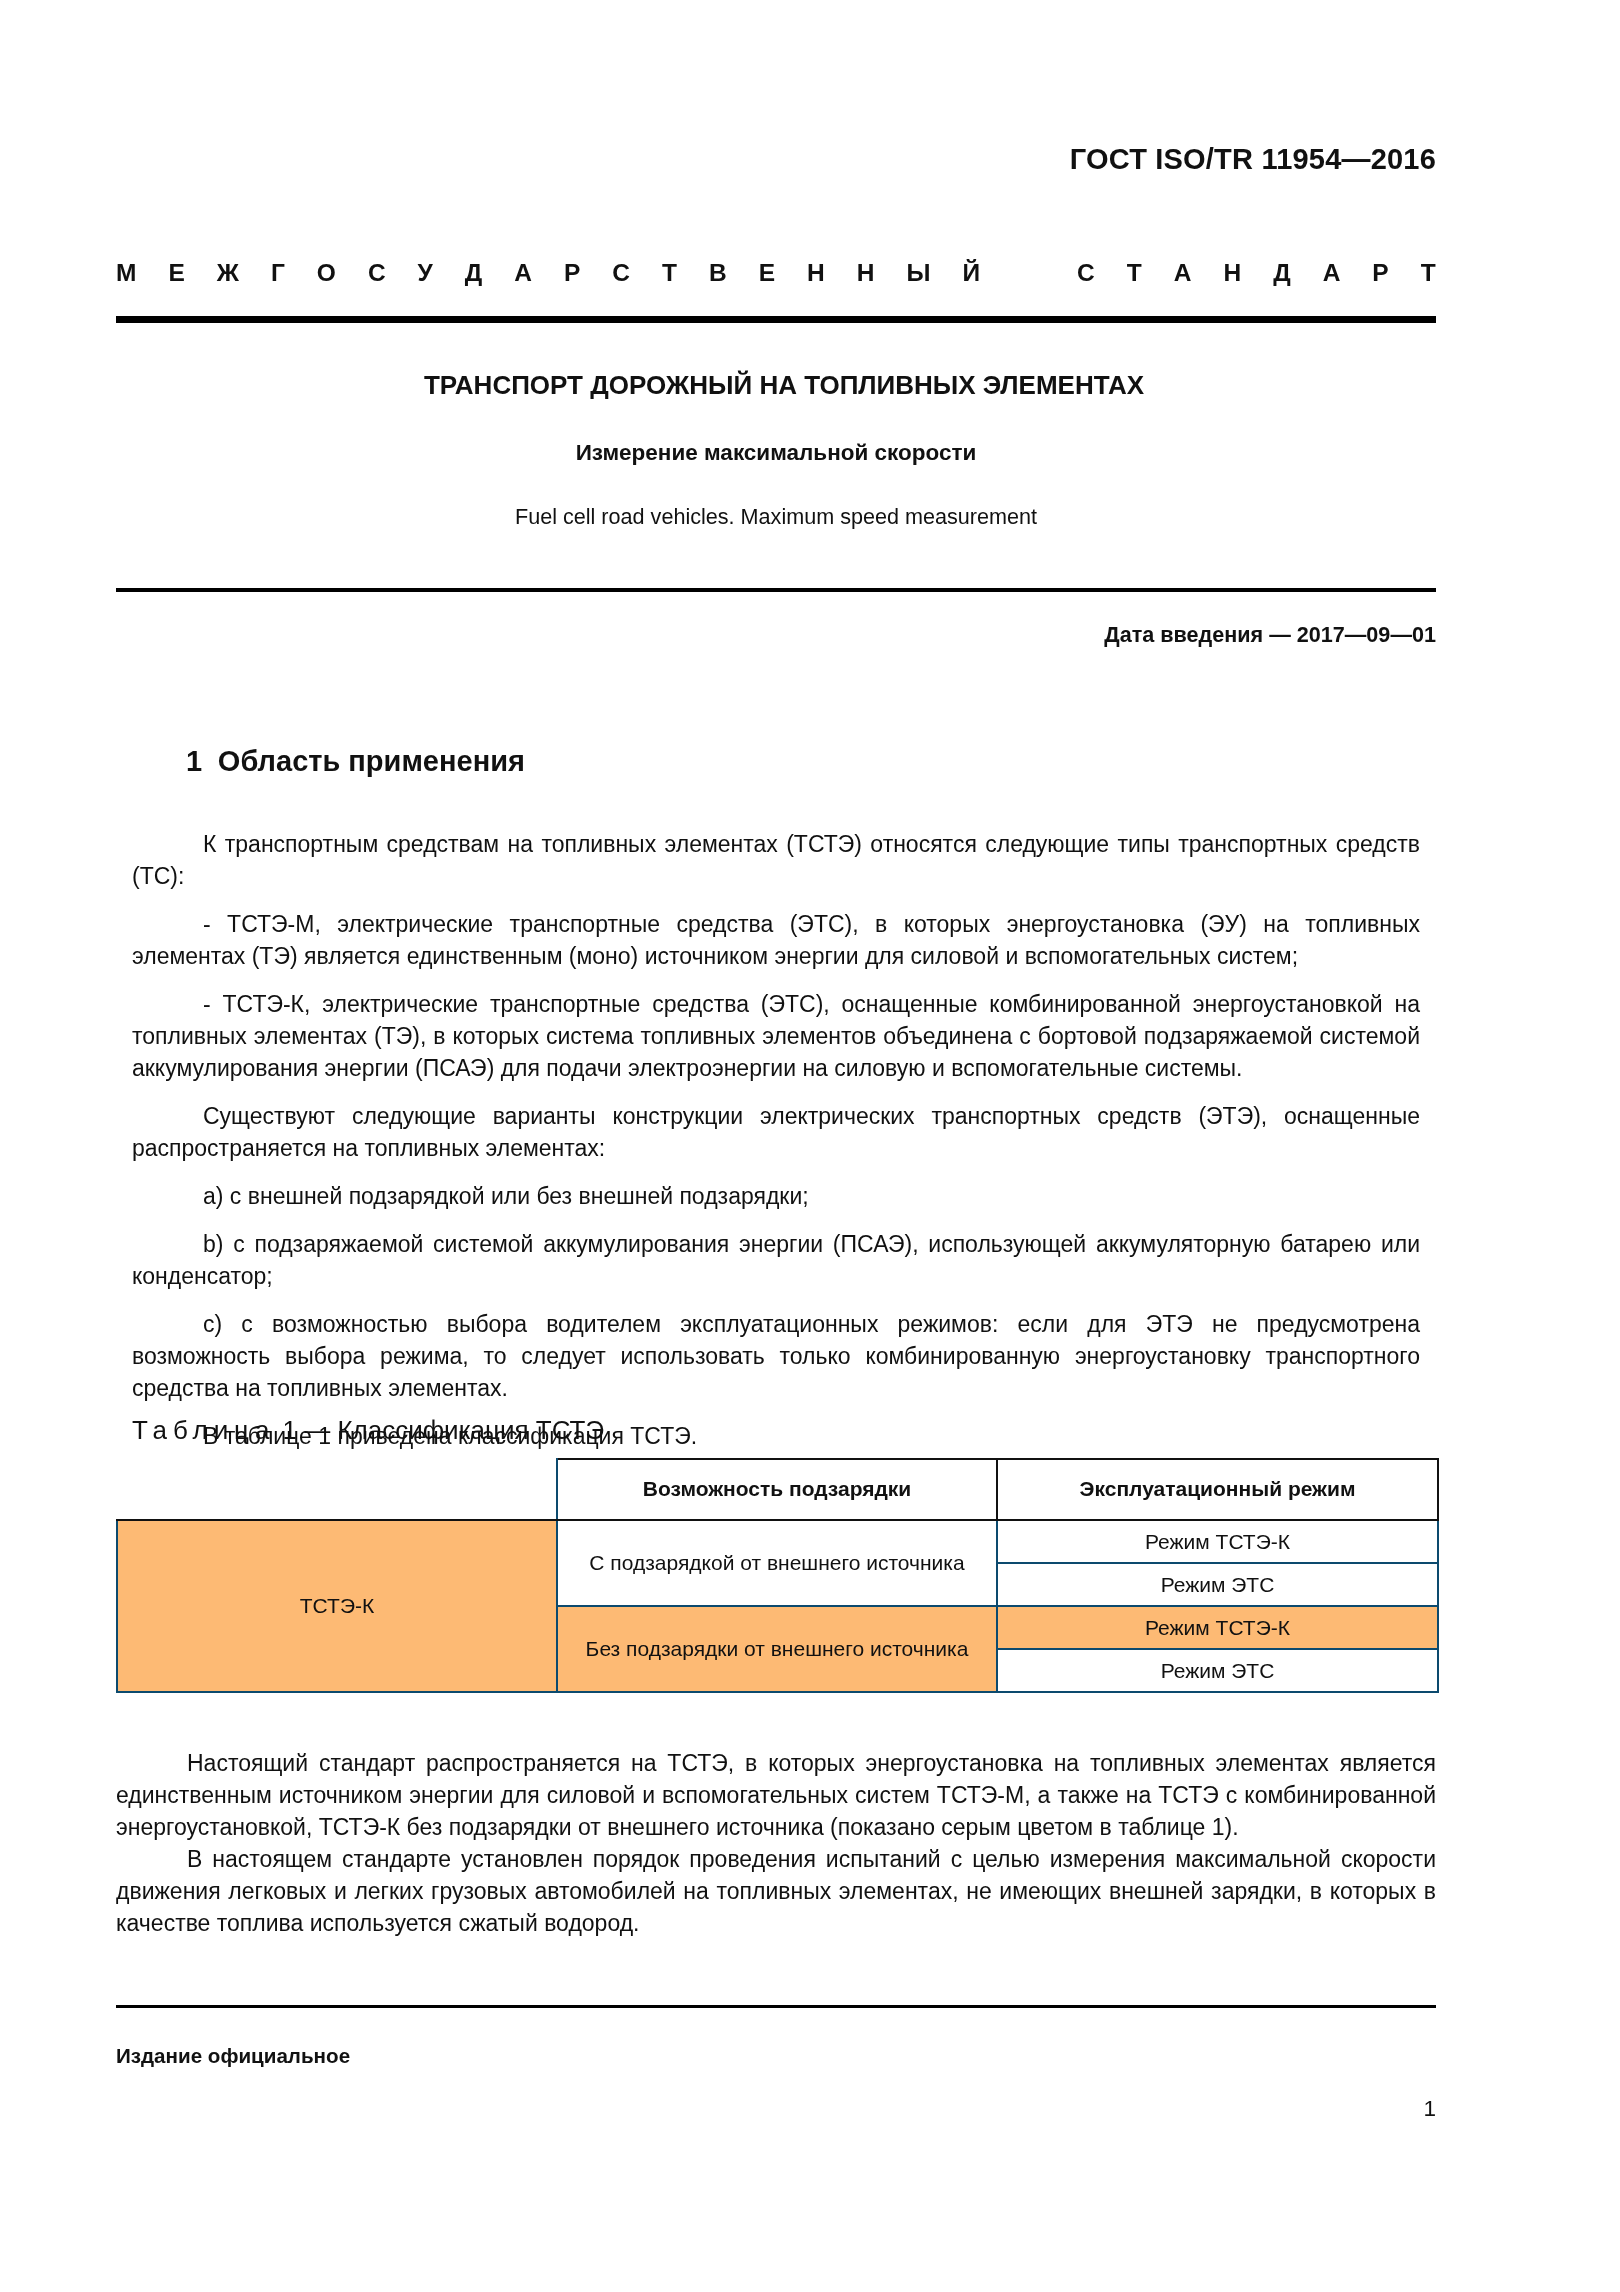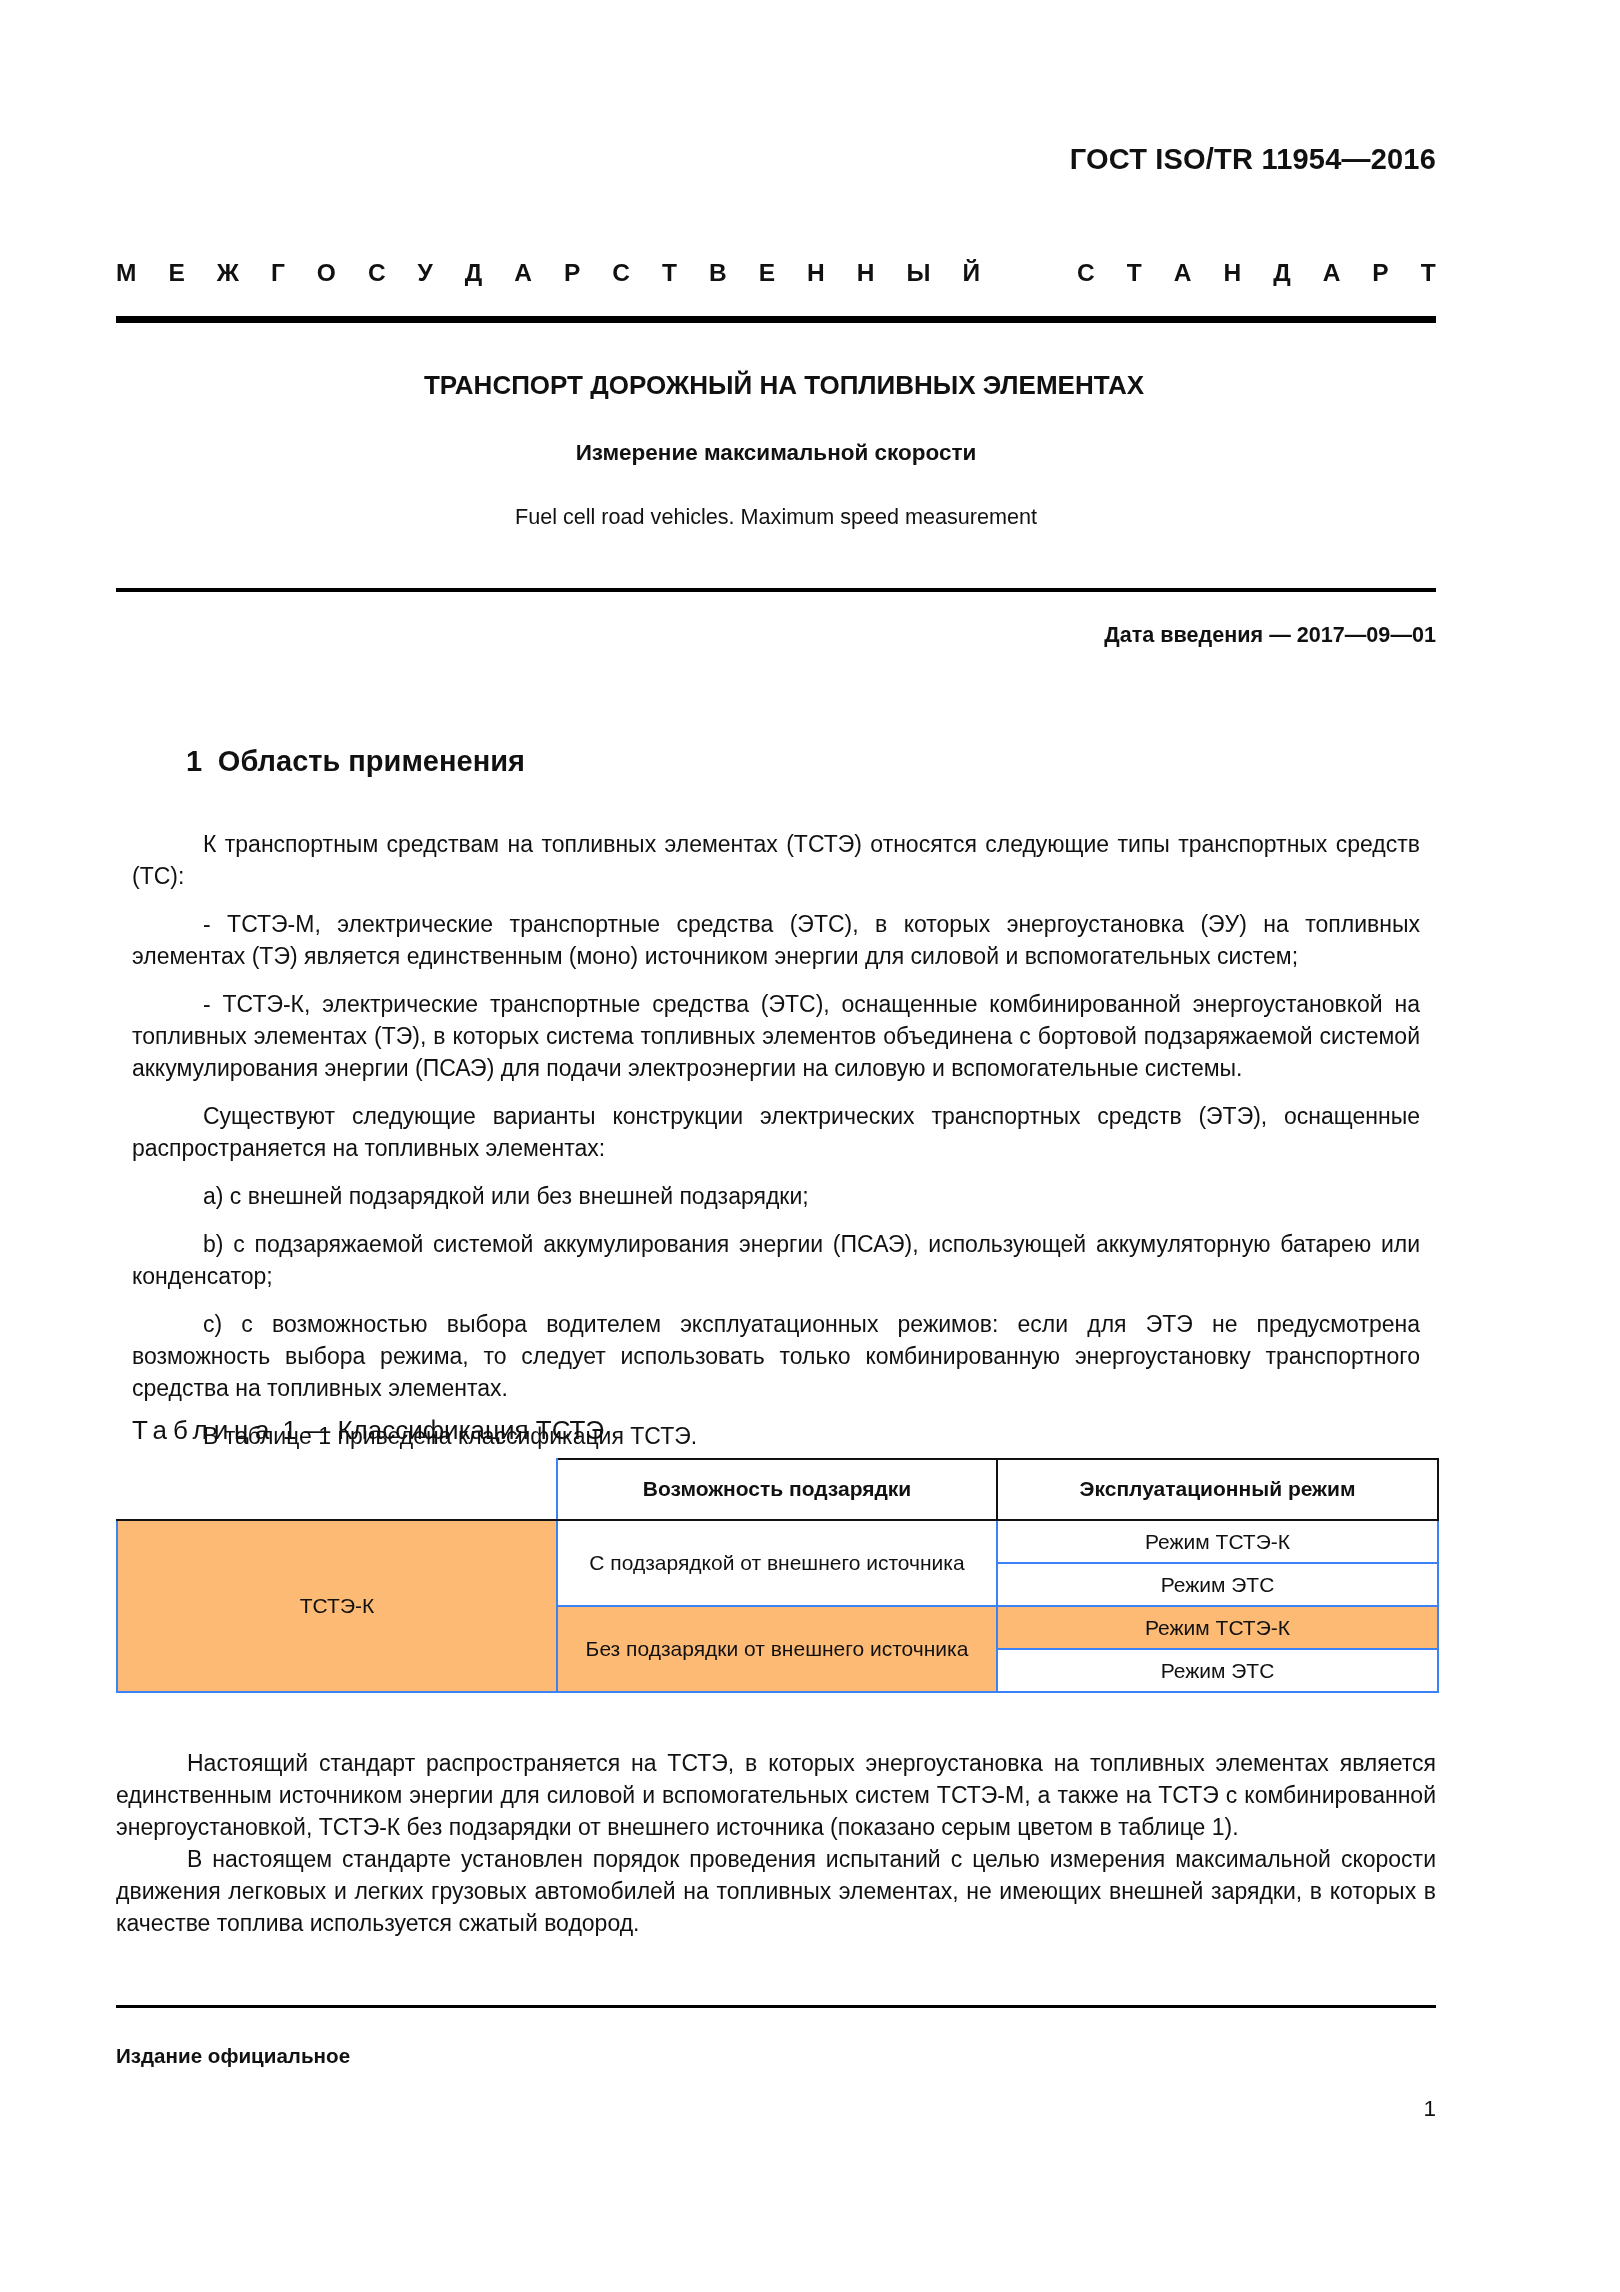--- a/index.html
+++ b/index.html
@@ -20,21 +20,21 @@
   .date { right:184px; top:622px; font-size:21.6px; font-weight:bold; }
   .section { left:186px; top:745px; font-size:29px; font-weight:bold; }
   .section .num { margin-right:15.7px; }
   .body { left:116px; width:1320px; top:812px; font-size:23px; line-height:32px; text-align:justify; }
   .body p { margin:16px; text-indent:71px; }
   .body p.list { text-indent:71px; }
   .caption { left:132px; top:1415px; font-size:26px; }
   .caption .spaced { letter-spacing:5.9px; }
   table.cls { position:absolute; left:116px; top:1458px; width:1321px; border-collapse:collapse;
               font-size:21px; table-layout:fixed; }
-  table.cls td { border:2px solid #3b82f6; text-align:center; vertical-align:middle; padding:0 9.8px; line-height:30px; }
+  table.cls td { border:2px solid #0c4a6e; text-align:center; vertical-align:middle; padding:0 9.8px; line-height:30px; }
   table.cls td.blank { border-left:none; border-top:none; border-bottom:2px solid #111; }
   table.cls th { border:2px solid #111; font-weight:bold; font-size:21px; line-height:26.5px; height:59px; padding:0 9.8px; }
   table.cls tr.r { height:43px; }
   .gray { background:#fdba74; }
   .body2 { left:116px; width:1320px; top:1747px; font-size:23px; line-height:32px; text-align:justify; }
   .body2 p { margin:0; text-indent:71px; }
   .edition { left:116px; top:2044px; font-size:20.6px; font-weight:bold; }
   .pagenum { right:184px; top:2096px; font-size:22.5px; }
 </style>
 </head>

